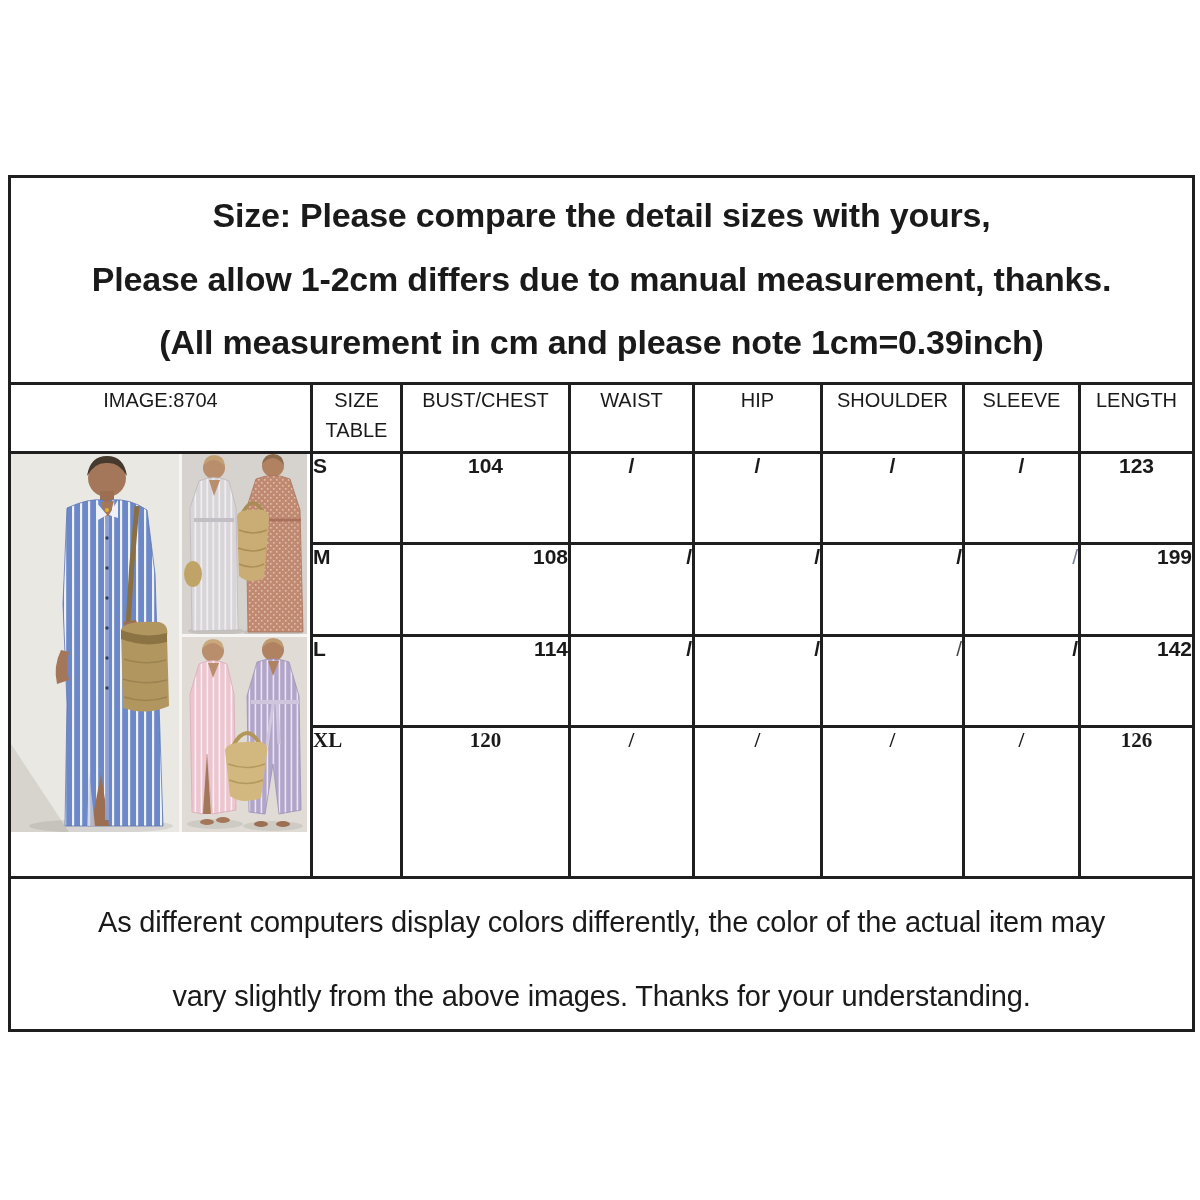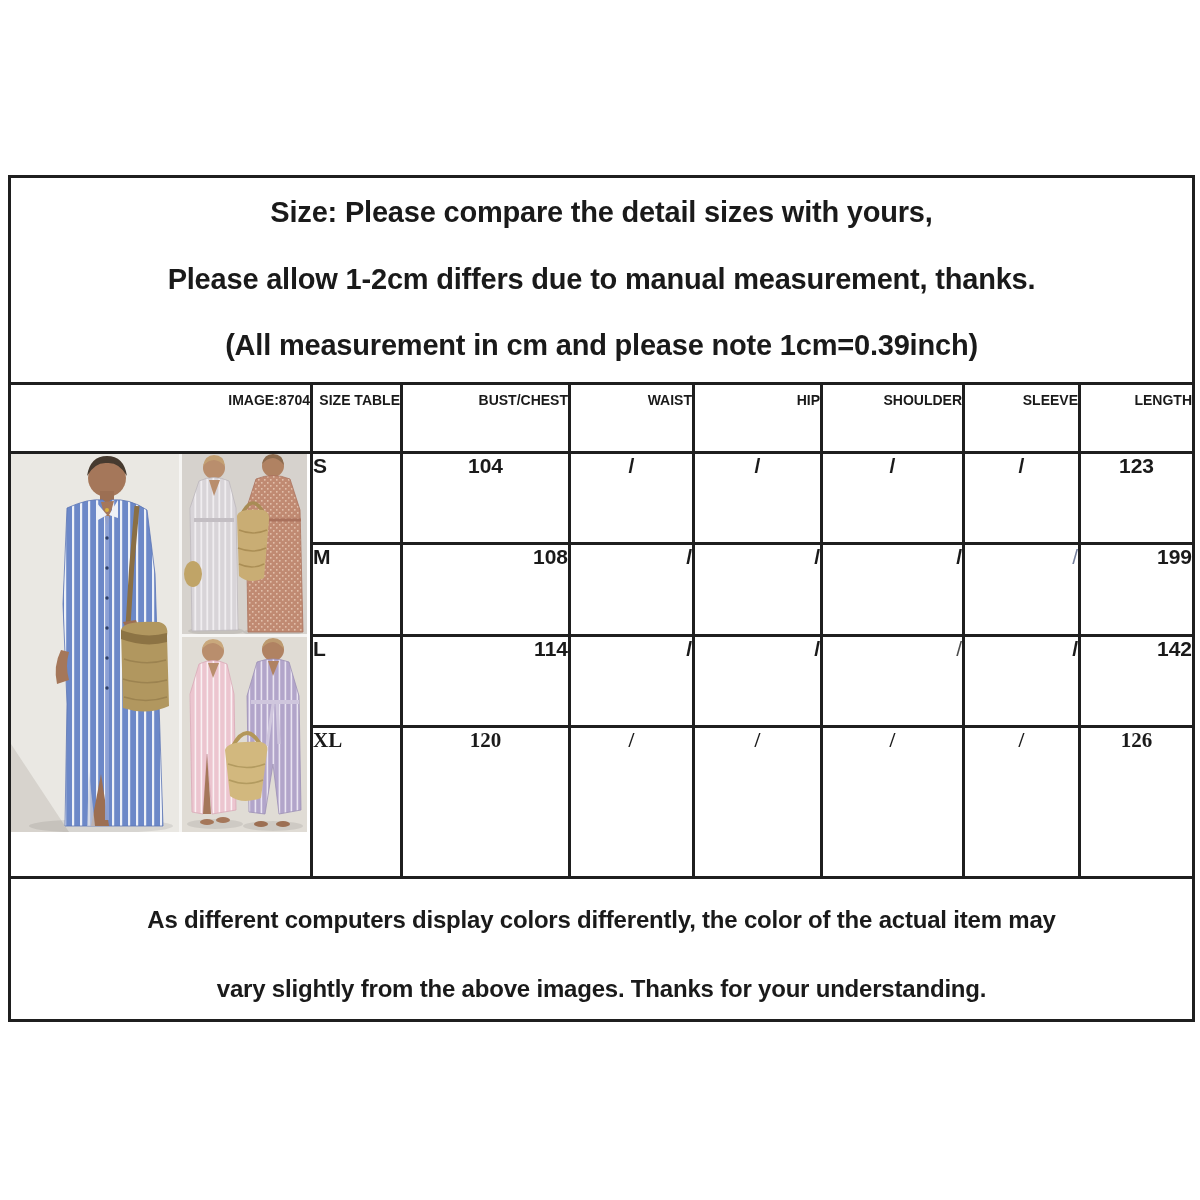--- a/index.html
+++ b/index.html
@@ -29,30 +29,30 @@
   
   .note-cell { height: 204px; }
   .note-inner {
     height: 166px;
     padding: 18px 10px 20px 10px;
     display: flex; flex-direction: column; justify-content: space-between;
     text-align: center;
   }
   .note-inner p {
     margin: 0;
-    font-size: 29px; font-weight: bold;
+    font-size: 34px; font-weight: bold;
     letter-spacing: -0.2px;
     white-space: nowrap;
   }
   
   .r-head th {
     height: 66px;
     vertical-align: top;
-    text-align: right;
-    font-size: 14px; font-weight: bold;
+    text-align: center;
+    font-size: 20px; font-weight: normal;
     padding-top: 7px;
     line-height: 30px;
   }
   
   .r-data td {
     vertical-align: top;
     text-align: center;
     font-size: 21px; font-weight: bold;
     padding-top: 9px;
     line-height: 24px;
@@ -68,21 +68,21 @@
   td.img-cell {
     vertical-align: top;
     padding: 2px;
   }
   td.img-cell svg { display: block; }
   
   .foot-cell { height: 134px; }
   .foot-inner { padding: 11px 4px 0 4px; text-align: center; }
   .foot-inner p {
     margin: 16px;
-    font-size: 24px; font-weight: bold;
+    font-size: 29px; font-weight: normal;
     letter-spacing: -0.2px;
     white-space: nowrap;
   }
   .foot-inner p + p { margin-top: 41px; }
 </style>
 </head>
 <body>
 
 <div class="sheet">
   <table class="chart">

